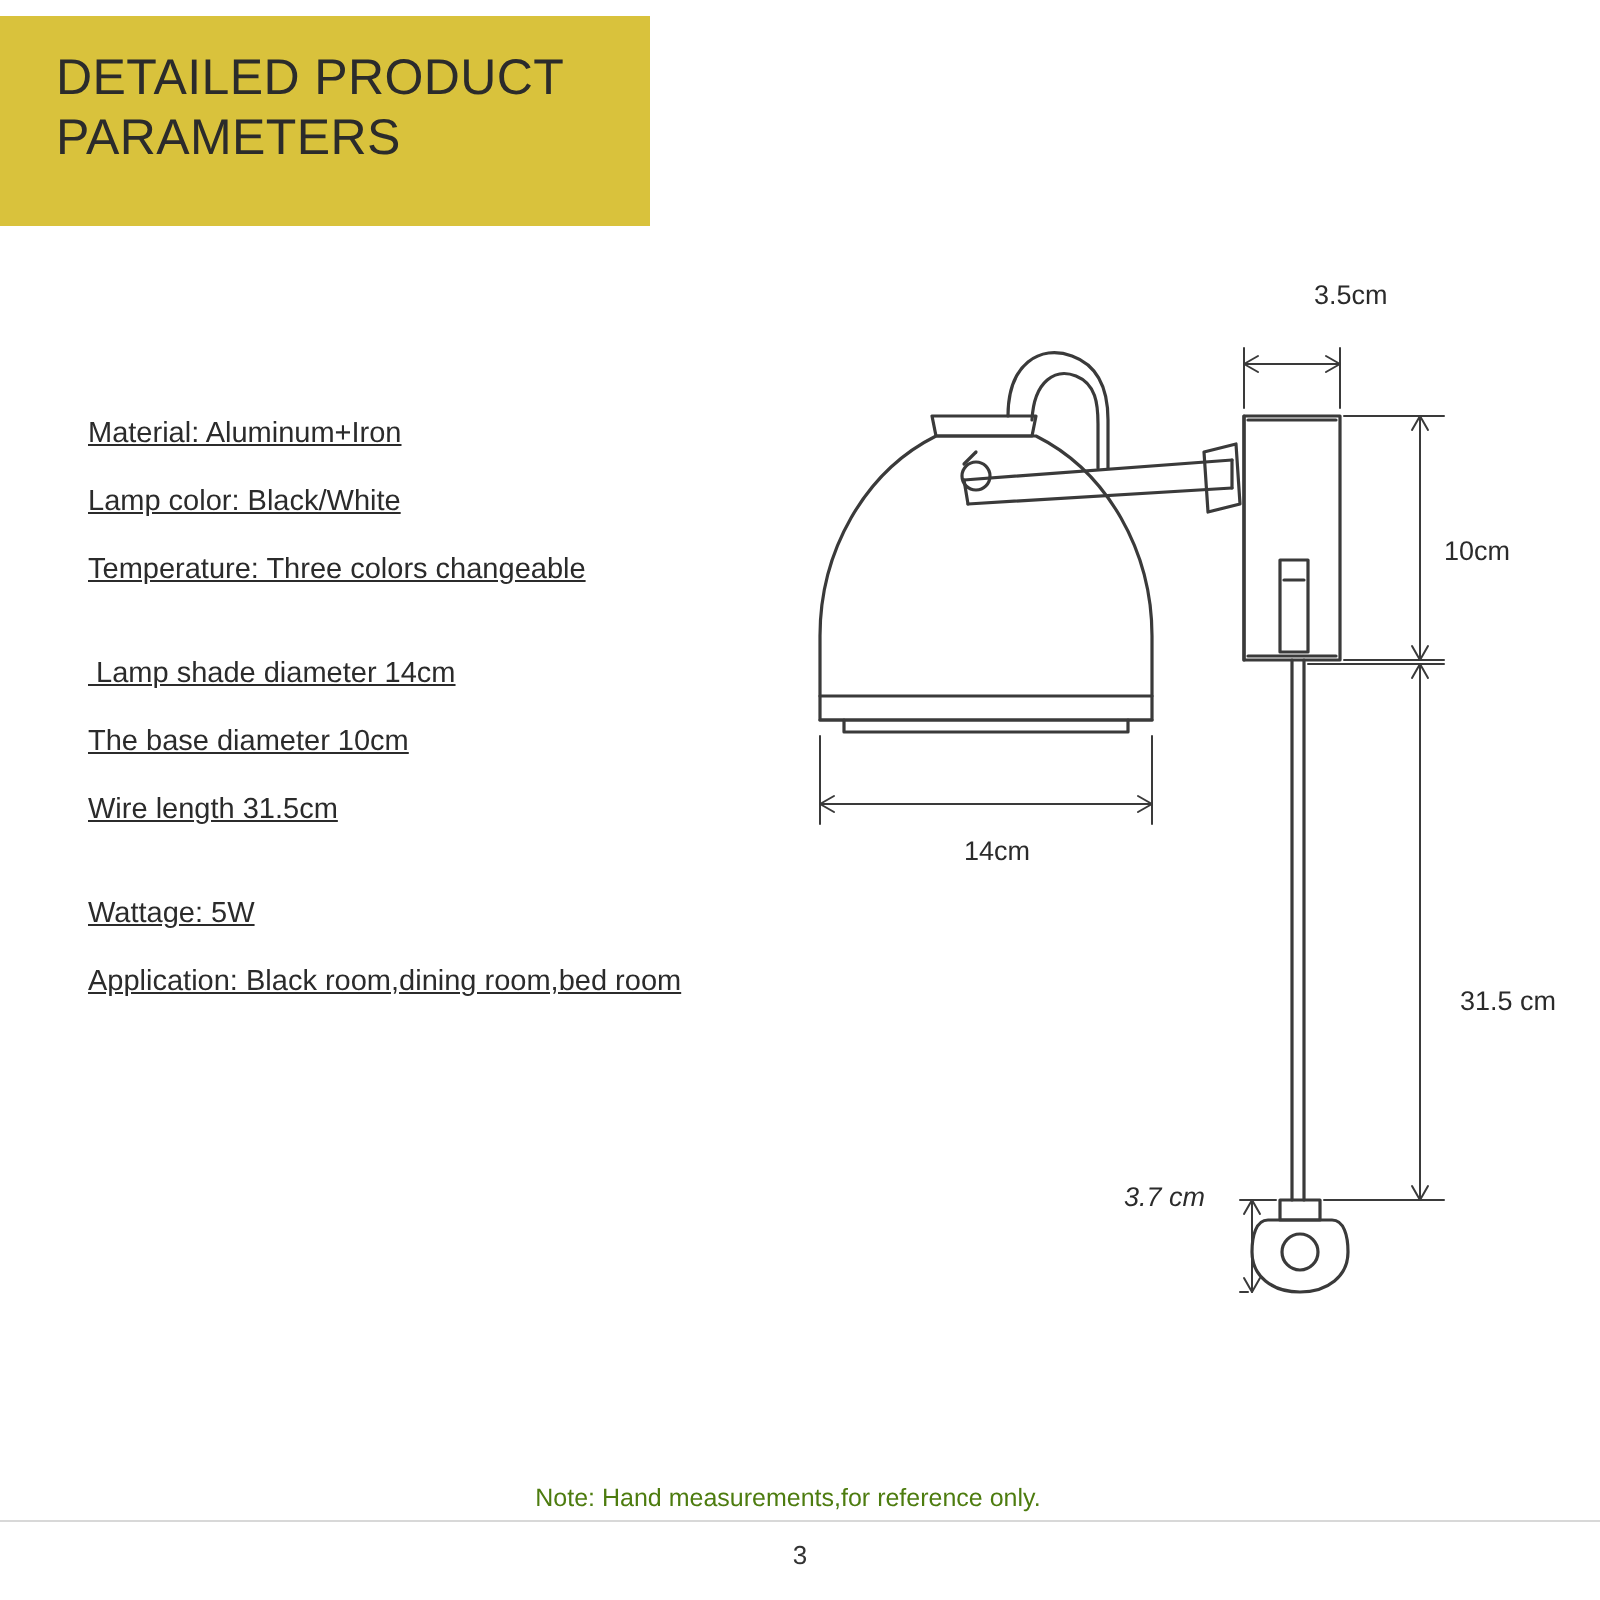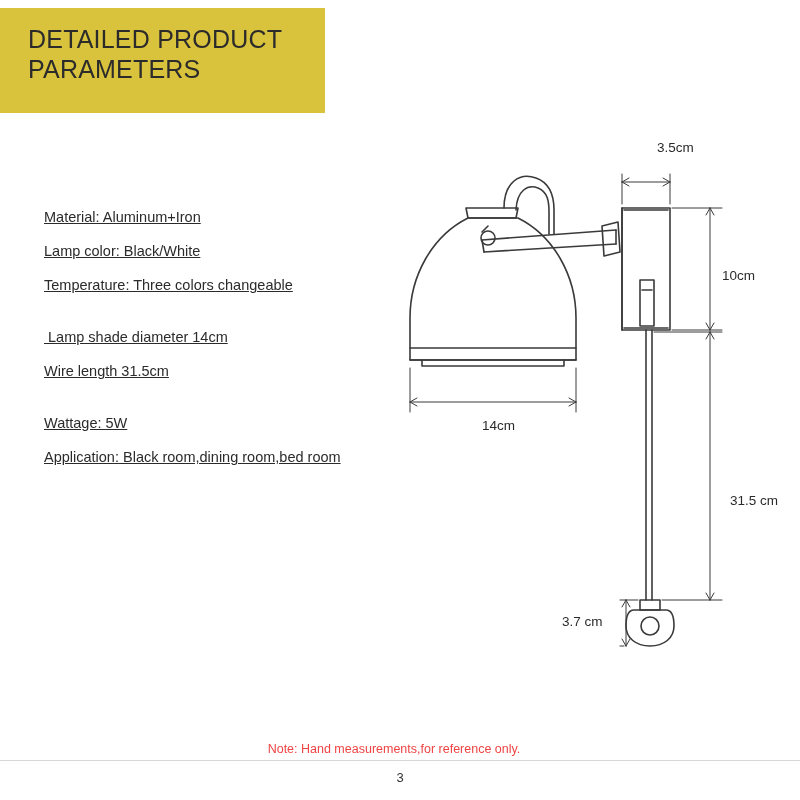--- a/index.html
+++ b/index.html
@@ -87,39 +87,39 @@
   .dim-label {
     position: absolute;
     font-size: 13.5px;
     color: #2b2b2b;
     white-space: nowrap;
   }
   .dim-35  { left: 657px; top: 140px; }
   .dim-10  { left: 722px; top: 268px; }
   .dim-14  { left: 482px; top: 418px; }
   .dim-315 { left: 730px; top: 493px; }
-  .dim-37  { left: 562px; top: 614px; }
+  .dim-37  { left: 562px; top: 591px; font-style: italic; }
 
   
   .footer-rule {
     position: absolute;
     left: 0;
     top: 760px;
     width: 800px;
     height: 1px;
     background: #d8d8d8;
   }
   .footer-note {
     position: absolute;
     left: 0;
     top: 742px;
     width: 788px;
     text-align: center;
     font-size: 12.5px;
-    color: #ef4444;
+    color: #4d7c0f;
   }
   .page-number {
     position: absolute;
     left: 0;
     top: 770px;
     width: 800px;
     text-align: center;
     font-size: 13px;
     color: #333333;
   }
@@ -132,20 +132,21 @@
   <div class="header-band"></div>
   <div class="header-text">DETAILED PRODUCT
 PARAMETERS</div>
 
   <div class="specs">
     <div class="spec-line">Material: Aluminum+Iron</div>
     <div class="spec-line">Lamp color: Black/White</div>
     <div class="spec-line">Temperature: Three colors changeable</div>
     <div class="spec-gap"></div>
     <div class="spec-line"> Lamp shade diameter 14cm</div>
+    <div class="spec-line">The base diameter 10cm</div>
     <div class="spec-line">Wire length 31.5cm</div>
     <div class="spec-gap"></div>
     <div class="spec-line">Wattage: 5W</div>
     <div class="spec-line">Application: Black room,dining room,bed room</div>
   </div>
 
   <div class="drawing">
     <svg width="420" height="560" viewBox="0 0 420 560" xmlns="http://www.w3.org/2000/svg" fill="none" stroke="#3a3a3a" stroke-width="1.6" stroke-linecap="round" stroke-linejoin="round">
 
       <path d="M96 78 L148 78 L146 88 L98 88 Z"></path>

